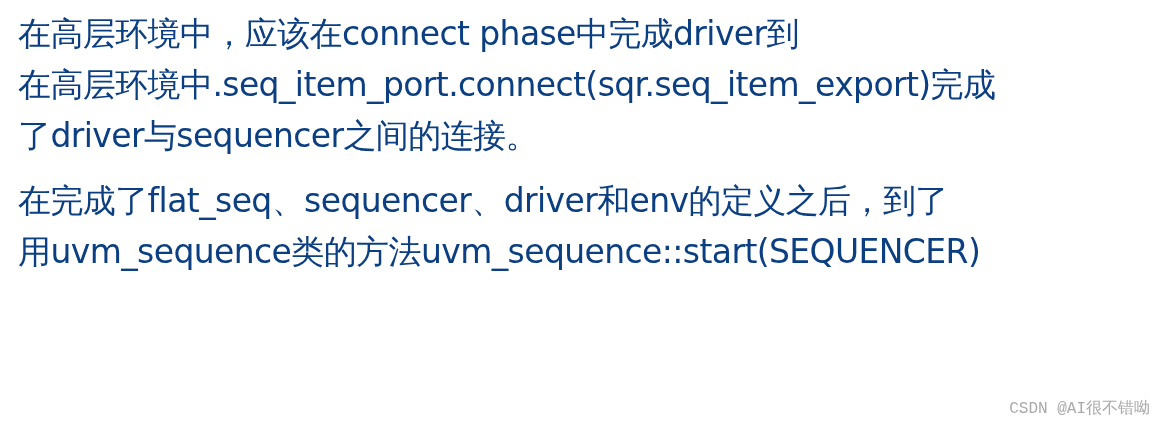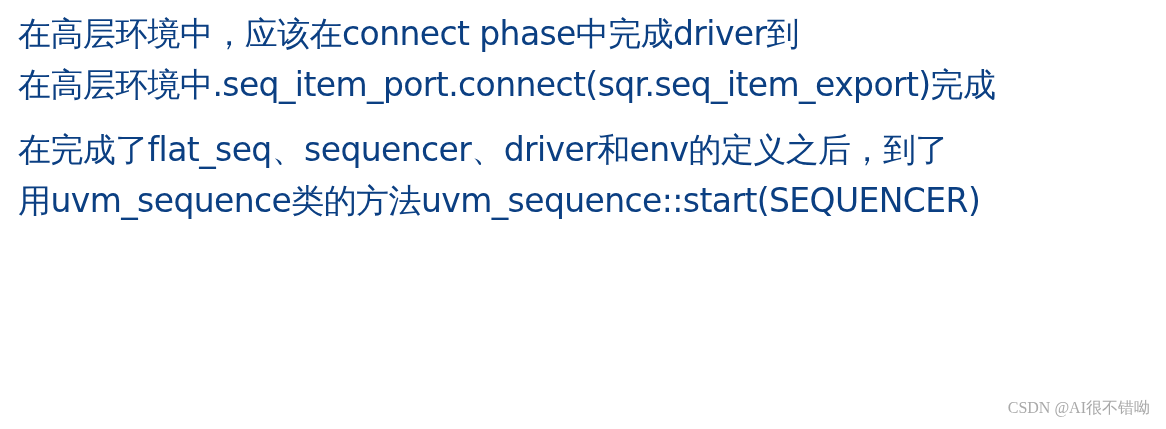--- a/index.html
+++ b/index.html
@@ -32,32 +32,33 @@
       display: block;
       height: 51px;
     }
     .para + .para {
       margin-top: 14px;
     }
     .watermark {
       position: absolute;
       right: 16px;
       bottom: 10px;
-      font-family: Liberation Serif, serif;
+      font-family: Liberation Mono, monospace;
       font-size: 16px;
       color: #a9a9a9;
     }
   </style>
 </head>
 <body>
 
 <div class="doc">
   <p class="para">
     <span class="line">在高层环境中，应该在connect phase中完成driver到</span>
     <span class="line">在高层环境中.seq_item_port.connect(sqr.seq_item_export)完成</span>
+    <span class="line">了driver与sequencer之间的连接。</span>
   </p>
   <p class="para">
     <span class="line">在完成了flat_seq、sequencer、driver和env的定义之后，到了</span>
     <span class="line">用uvm_sequence类的方法uvm_sequence::start(SEQUENCER)</span>
   </p>
 </div>
 
 <div class="watermark">CSDN @AI很不错呦</div>
 
 </body></html>

